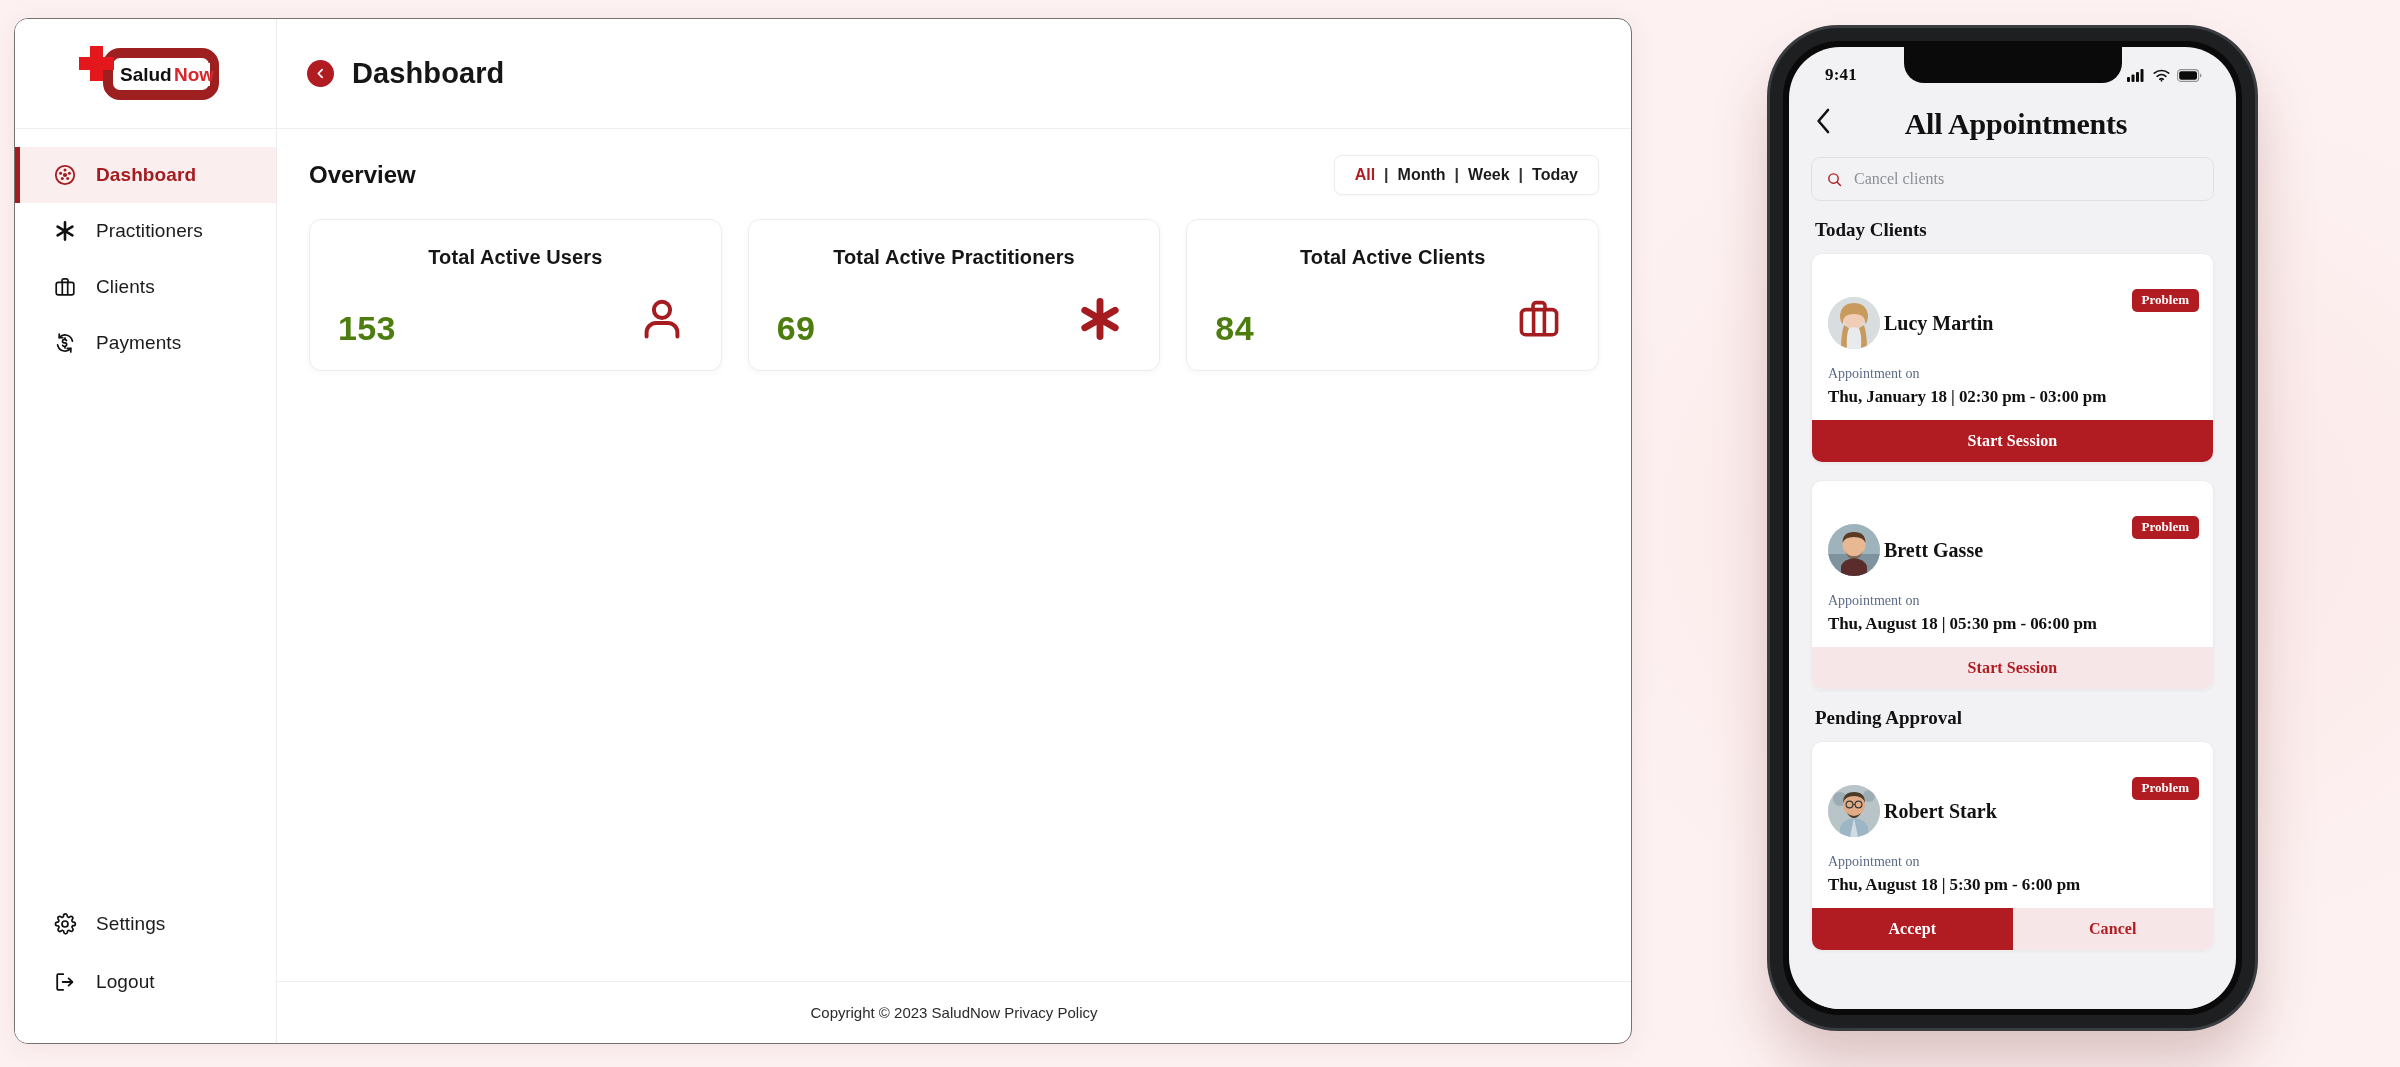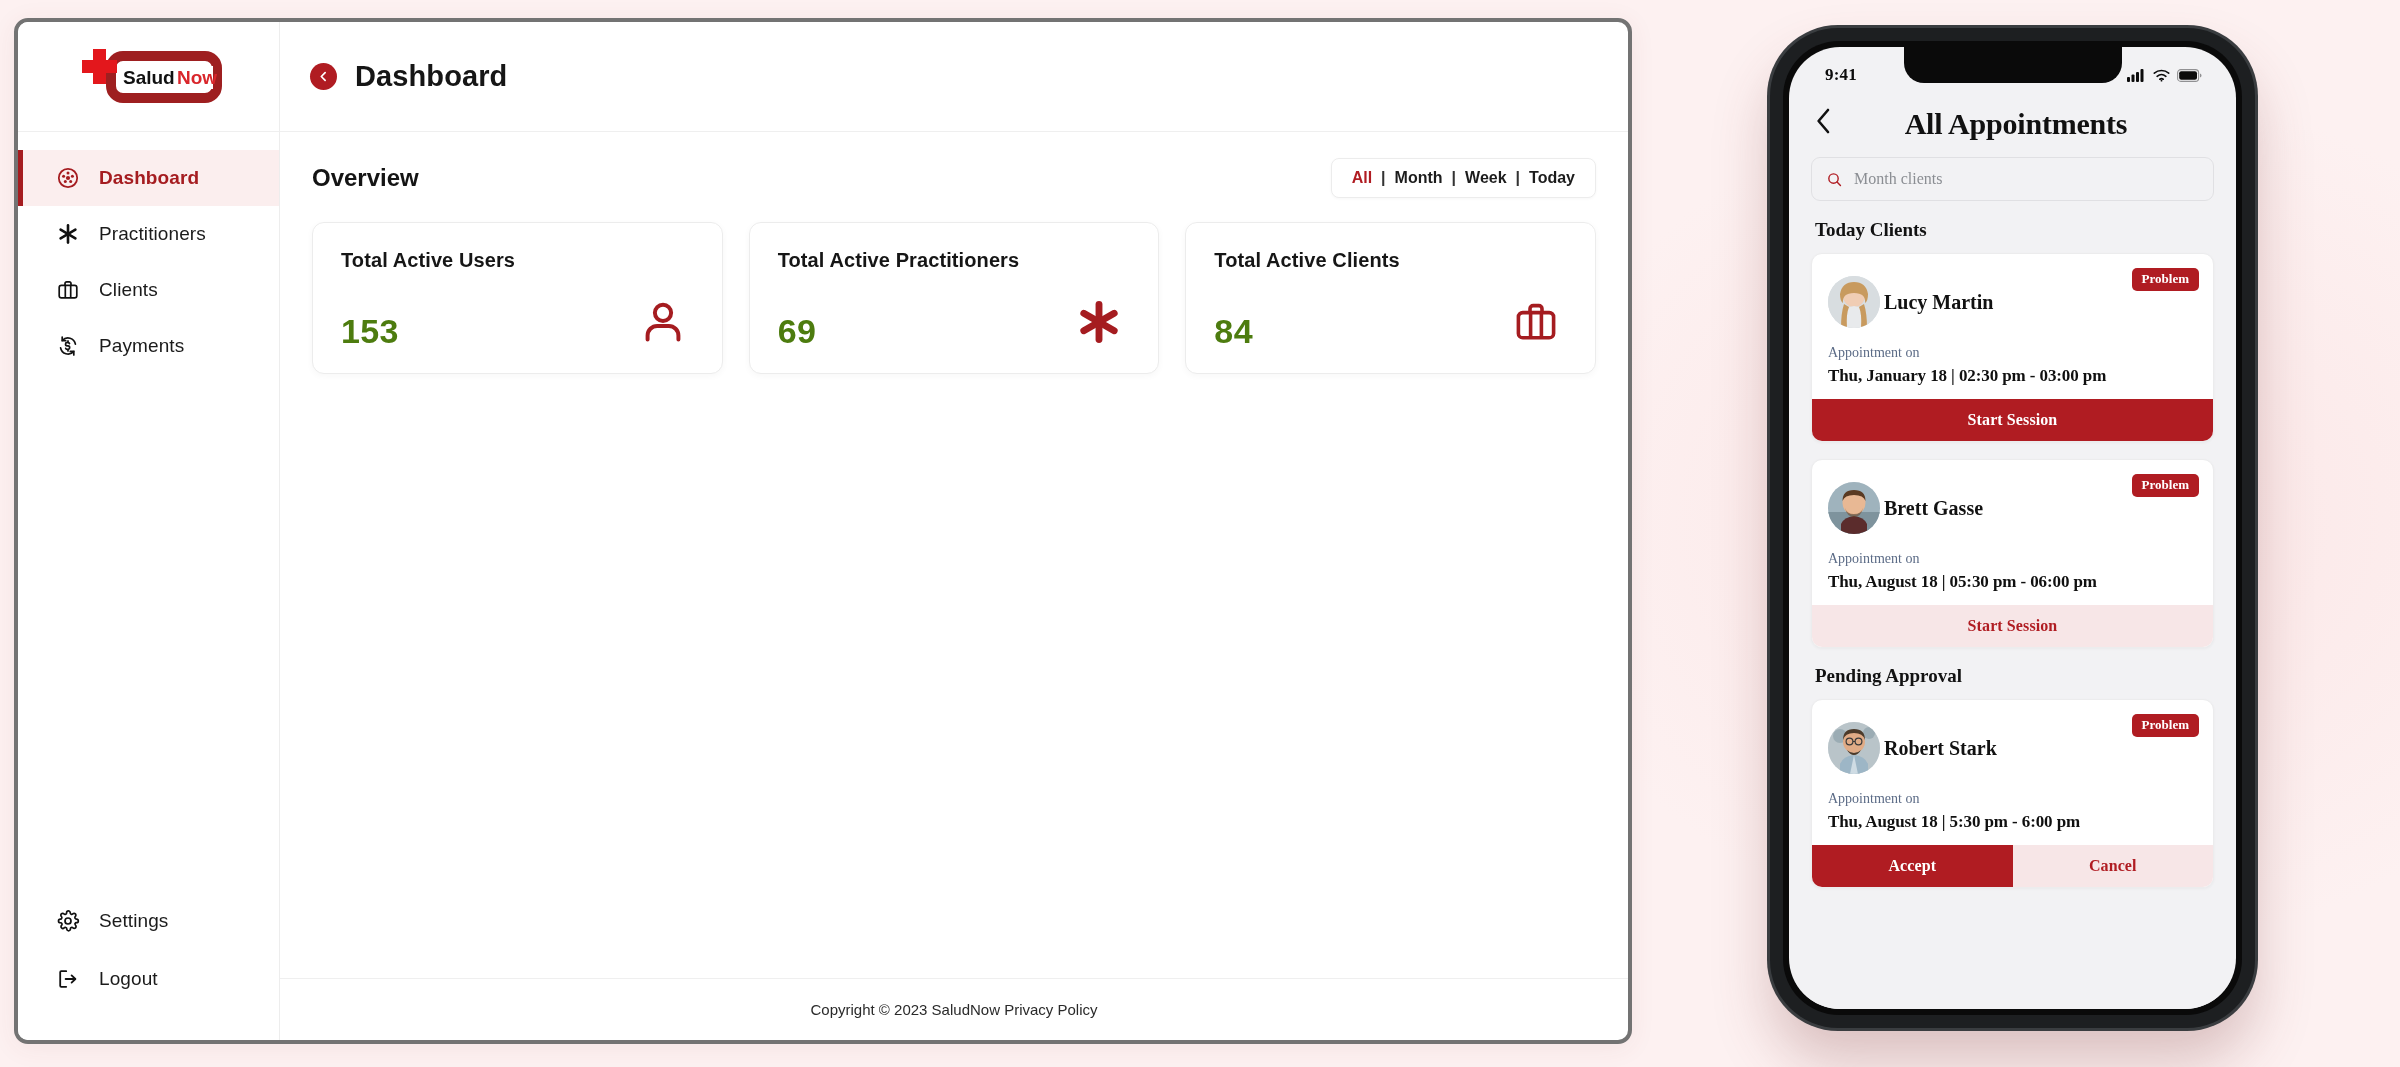--- a/index.html
+++ b/index.html
@@ -27,25 +27,26 @@
 
   
   .app-window {
     position: absolute;
     left: 14px;
     top: 18px;
     width: 1618px;
     height: 1026px;
     background: #ffffff;
     border-radius: 14px;
-    border: 4px solid #737373;
+    border: 1px solid #737373;
     box-shadow: 0 4px 26px rgba(130, 60, 60, 0.07);
     display: flex;
     overflow: hidden;
     z-index: 2;
+    text-align: center;
   }
 
   
   .sidebar {
     width: 262px;
     min-width: 262px;
     background: #ffffff;
     border-right: 1px solid #ededed;
     display: flex;
     flex-direction: column;
@@ -319,21 +320,21 @@
 
   .appt-card {
     background: #fff;
     border: 1px solid #ececed;
     border-radius: 11px;
     margin-bottom: 17px;
     overflow: hidden;
     box-shadow: 0 1px 3px rgba(0,0,0,0.04);
   }
 
-  .appt-top { padding: 22px 16px 13px 16px; position: relative; }
+  .appt-top { padding: 22px 16px 13px 16px; position: relative; margin-top: 21px; }
 
   .appt-person { display: flex; align-items: center; gap: 4px; }
 
   .avatar {
     width: 52px; height: 52px;
     border-radius: 50%;
     overflow: hidden;
     flex: 0 0 52px;
     background: #d7dde2;
   }
@@ -605,21 +606,21 @@
         <span class="phone-title">All Appointments</span>
       </div>
 
       <div class="phone-body">
 
         <div class="search-box">
           <svg width="17" height="17" viewBox="0 0 24 24" fill="none" stroke="#b01c22" stroke-width="2" stroke-linecap="round">
             <circle cx="10.6" cy="10.6" r="6.6"></circle>
             <line x1="15.6" y1="15.6" x2="20.4" y2="20.4"></line>
           </svg>
-          <span class="search-ph">Month clients</span>
+          <span class="search-ph">Cancel clients</span>
         </div>
 
         <div class="section-title">Today Clients</div>
 
         <div class="appt-card">
           <div class="appt-top">
             <span class="badge">Problem</span>
             <div class="appt-person">
               <span class="avatar">
                 <svg viewBox="0 0 52 52">

